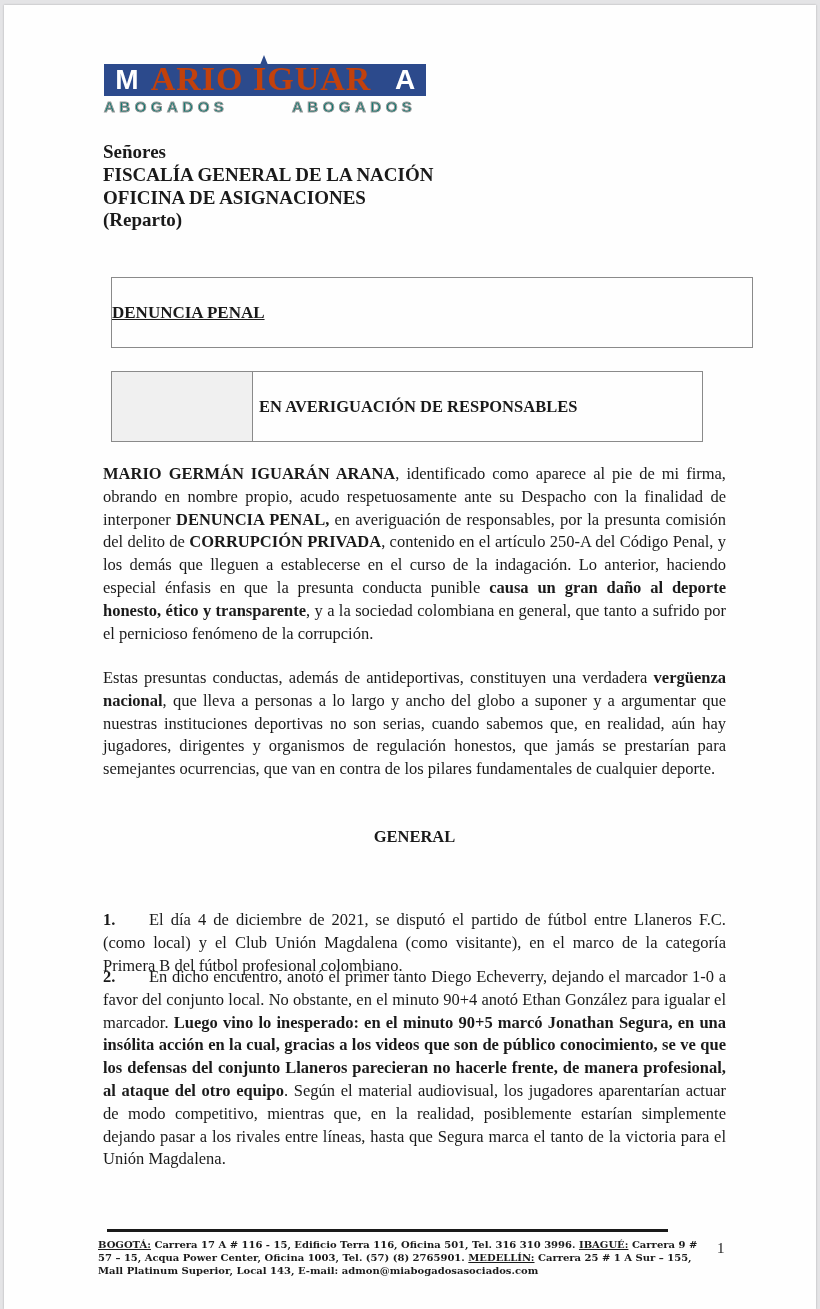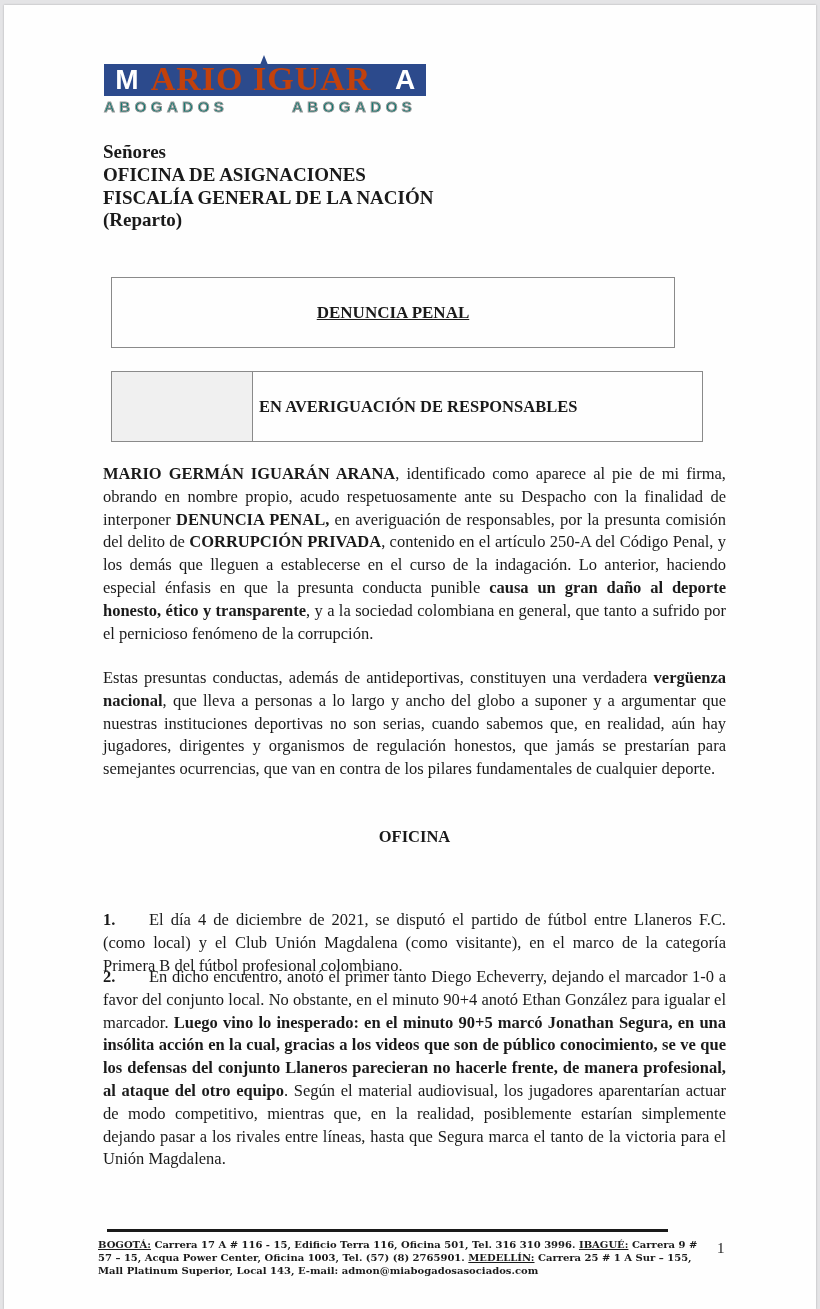--- a/index.html
+++ b/index.html
@@ -34,22 +34,22 @@
     .logo-sub {
       position: absolute; top: 42px; height: 20px; font-family: "Liberation Sans", sans-serif;
       font-weight: bold; font-size: 15px; color: #0f766e; letter-spacing: 4.5px;
       -webkit-text-stroke: 1px #9a9a9a; line-height: 20px; white-space: nowrap;
     }
     
     .addressee { position: absolute; left: 99px; top: 136px; font-weight: bold; font-size: 19px; line-height: 22.8px; }
     .esd span { display: inline-block; width: 36px; }
     
     .box-title {
-      position: absolute; left: 107px; top: 272px; width: 564px; height: 71px;
-      border: 1px solid #8a8a8a; display: flex; align-items: center; justify-content: center;
+      position: absolute; left: 107px; top: 272px; width: 642px; height: 71px;
+      border: 1px solid #8a8a8a; display: flex; align-items: center; justify-content: flex-start;
     }
     .box-title .t { font-weight: bold; font-size: 17px; text-decoration: underline; }
     .box-sub {
       position: absolute; left: 107px; top: 366px; width: 592px; height: 71px;
       border: 1px solid #8a8a8a; display: flex; text-align: right;
     }
     .box-sub .grey { width: 141px; height: 100%; background: #f0f0f0; border-right: 1px solid #8a8a8a; }
     .box-sub .t { font-weight: bold; font-size: 16.5px; align-self: center; padding-left: 6px; }
     
     .para {
@@ -80,39 +80,39 @@
     <div class="logo-band"></div>
     <div class="logo-mono" style="left:4px;">M</div>
     <div class="logo-text" style="left:22px; width:270px;">ARIO IGUAR</div>
     <div class="logo-mono" style="left:282px;">A</div>
     <div class="logo-sub" style="left:0px;">ABOGADOS</div>
     <div class="logo-sub" style="left:188px;">ABOGADOS</div>
   </div>
 
   <div class="addressee">
     <div>Señores</div>
+    <div>FISCALÍA GENERAL DE LA NACIÓN</div>
     <div>OFICINA DE ASIGNACIONES</div>
-    <div>FISCALÍA GENERAL DE LA NACIÓN</div>
     <div>(Reparto)</div>
   </div>
 
   <div class="box-title">
     <span class="t">DENUNCIA PENAL</span>
   </div>
 
   <div class="box-sub">
     <div class="grey"></div>
     <span class="t">EN AVERIGUACIÓN DE RESPONSABLES</span>
   </div>
 
   <div class="para" style="top:458px;"><b>MARIO GERMÁN IGUARÁN ARANA</b><span>, identificado como aparece al pie de mi firma, obrando en nombre propio, acudo respetuosamente ante su Despacho con la finalidad de interponer </span><b>DENUNCIA PENAL,</b><span> en averiguación de responsables, por la presunta comisión del delito de </span><span class="bu">CORRUPCIÓN PRIVADA</span><span>, contenido en el artículo 250-A del Código Penal, y los demás que lleguen a establecerse en el curso de la indagación. Lo anterior, haciendo especial énfasis en que la presunta conducta punible </span><span class="bu">causa un gran daño al deporte honesto, ético y transparente</span><span>, y a la sociedad colombiana en general, que tanto a sufrido por el pernicioso fenómeno de la corrupción.</span></div>
 
   <div class="para" style="top:662px;"><span>Estas presuntas conductas, además de antideportivas, constituyen una verdadera </span><span class="bu">vergüenza nacional</span><span>, que lleva a personas a lo largo y ancho del globo a suponer y a argumentar que nuestras instituciones deportivas no son serias, cuando sabemos que, en realidad, aún hay jugadores, dirigentes y organismos de regulación honestos, que jamás se prestarían para semejantes ocurrencias, que van en contra de los pilares fundamentales de cualquier deporte.</span></div>
 
-  <div class="heading" style="top:822px;">OFICINA</div>
+  <div class="heading" style="top:822px;">GENERAL</div>
 
   <div class="para" style="top:869px;margin-top:35px;"><span class="num">1.</span><span>El día 4 de diciembre de 2021, se disputó el partido de fútbol entre Llaneros F.C. (como local) y el Club Unión Magdalena (como visitante), en el marco de la categoría Primera B del fútbol profesional colombiano.</span></div>
 
   <div class="para" style="top:961px;"><span class="num">2.</span><span>En dicho encuentro, anotó el primer tanto Diego Echeverry, dejando el marcador 1-0 a favor del conjunto local. No obstante, en el minuto 90+4 anotó Ethan González para igualar el marcador. </span><span class="bu">Luego vino lo inesperado: en el minuto 90+5 marcó Jonathan Segura, en una insólita acción en la cual, gracias a los videos que son de público conocimiento, se ve que los defensas del conjunto Llaneros parecieran no hacerle frente, de manera profesional, al ataque del otro equipo</span><span>. Según el material audiovisual, los jugadores aparentarían actuar de modo competitivo, mientras que, en la realidad, posiblemente estarían simplemente dejando pasar a los rivales entre líneas, hasta que Segura marca el tanto de la victoria para el Unión Magdalena.</span></div>
 
   <div class="footer-rule"></div>
   <div class="footer"><u>BOGOTÁ:</u><span> Carrera 17 A # 116 - 15, Edificio Terra 116, Oficina 501, Tel. 316 310 3996. </span><u>IBAGUÉ:</u><span> Carrera 9 # 57 – 15, Acqua Power Center, Oficina 1003, Tel. (57) (8) 2765901. </span><u>MEDELLÍN:</u><span> Carrera 25 # 1 A Sur – 155, Mall Platinum Superior, Local 143, E-mail: admon@miabogadosasociados.com</span></div>
   <div class="page-num">1</div>
 </div>
 

